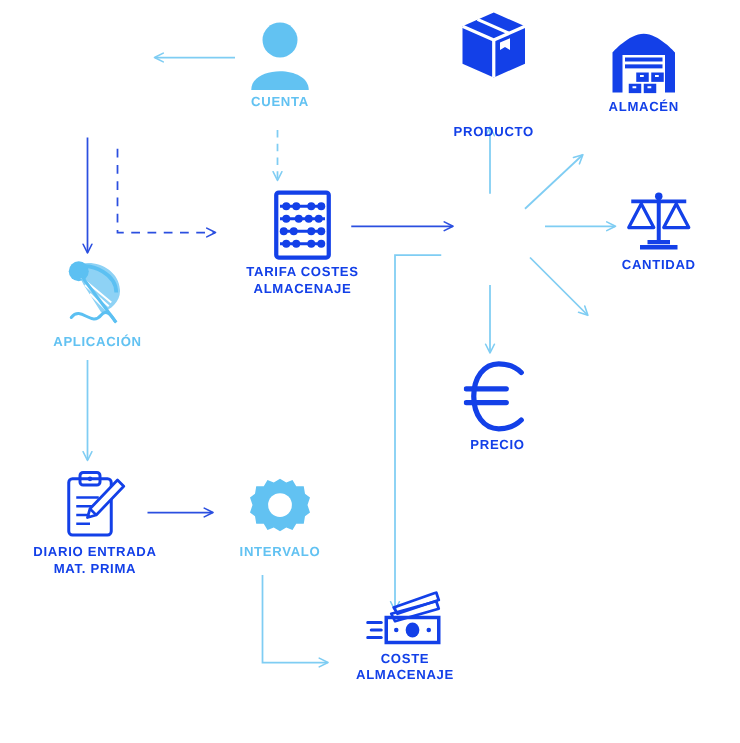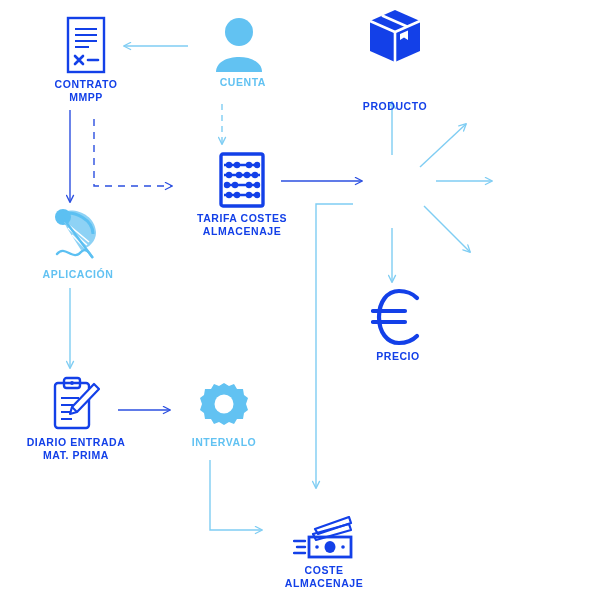--- a/index.html
+++ b/index.html
@@ -73,37 +73,22 @@
 
     <path d="M353,204 L316,204 L316,488" fill="none" stroke="#7fcdf3" stroke-width="1.4" marker-end="url(#ahL)"></path>
 
     <path d="M70,288 L70,368" fill="none" stroke="#7fcdf3" stroke-width="1.4" marker-end="url(#ahL)"></path>
 
     <path d="M118,410 L170,410" fill="none" stroke="#2b4fe0" stroke-width="1.4" marker-end="url(#ahD)"></path>
 
     <path d="M210,460 L210,530 L262,530" fill="none" stroke="#7fcdf3" stroke-width="1.4" marker-end="url(#ahL)"></path>
   </svg>
 
-  <div class="node dark" style="left:46px;top:16px;width:80px;">
-    <span class="ico">
-      <svg width="46" height="58" viewBox="0 0 46 58">
-        <rect x="5" y="2" width="36" height="54" fill="none" stroke="#1340e8" stroke-width="2.4"></rect>
-        <line x1="12" y1="13" x2="34" y2="13" stroke="#1340e8" stroke-width="2"></line>
-        <line x1="12" y1="19" x2="34" y2="19" stroke="#1340e8" stroke-width="2"></line>
-        <line x1="12" y1="25" x2="34" y2="25" stroke="#1340e8" stroke-width="2"></line>
-        <line x1="12" y1="31" x2="26" y2="31" stroke="#1340e8" stroke-width="2"></line>
-        <path d="M12,40 L20,48 M20,40 L12,48" stroke="#1340e8" stroke-width="2.6" stroke-linecap="round"></path>
-        <line x1="25" y1="44" x2="35" y2="44" stroke="#1340e8" stroke-width="2.6" stroke-linecap="round"></line>
-      </svg>
-    </span>
-    <span class="lbl">CONTRATO
-MMPP</span>
-  </div>
-
-  <div class="node light" style="left:182px;top:16px;width:84px;align-items:flex-end;">
+
+  <div class="node light" style="left:182px;top:16px;width:84px;">
     <span class="ico">
       <svg width="54" height="56" viewBox="0 0 54 56">
         <circle cx="27" cy="16" r="14" fill="#62c2f2"></circle>
         <path d="M4,56 C4,36 50,36 50,56 Z" fill="#62c2f2"></path>
       </svg>
     </span>
     <span class="lbl">CUENTA</span>
   </div>
 
   <div class="node dark" style="left:350px;top:8px;width:90px;gap:32px;">
@@ -112,20 +97,38 @@
         <path d="M28,2 L53,13 L53,43 L28,54 L3,43 L3,13 Z" fill="#1340e8"></path>
         <path d="M3,13 L28,24 L53,13" fill="none" stroke="#ffffff" stroke-width="2.6" stroke-linejoin="round"></path>
         <path d="M28,24 L28,54" fill="none" stroke="#ffffff" stroke-width="2.6"></path>
         <path d="M15,7.5 L40,18.5" fill="none" stroke="#ffffff" stroke-width="2.6"></path>
         <path d="M33,26 L41,22.6 L41,32 L37,29.5 L33,32 Z" fill="#ffffff"></path>
       </svg>
     </span>
     <span class="lbl">PRODUCTO</span>
   </div>
 
+  <div class="node dark" style="left:468px;top:24px;width:94px;">
+    <span class="ico">
+      <svg width="56" height="52" viewBox="0 0 56 52">
+        <path d="M3,18 C3,18 16,3 28,3 C40,3 53,18 53,18 L53,50 L45,50 L45,20 L11,20 L11,50 L3,50 Z" fill="#1340e8"></path>
+        <rect x="13" y="22" width="30" height="3.2" fill="#1340e8"></rect>
+        <rect x="13" y="27.5" width="30" height="3.2" fill="#1340e8"></rect>
+        <rect x="22" y="34" width="10" height="7.5" fill="#1340e8"></rect>
+        <rect x="34" y="34" width="10" height="7.5" fill="#1340e8"></rect>
+        <rect x="16" y="43" width="10" height="7.5" fill="#1340e8"></rect>
+        <rect x="28" y="43" width="10" height="7.5" fill="#1340e8"></rect>
+        <rect x="25" y="36" width="3" height="1.6" fill="#ffffff"></rect>
+        <rect x="37" y="36" width="3" height="1.6" fill="#ffffff"></rect>
+        <rect x="19" y="45" width="3" height="1.6" fill="#ffffff"></rect>
+        <rect x="31" y="45" width="3" height="1.6" fill="#ffffff"></rect>
+      </svg>
+    </span>
+    <span class="lbl">ALMACÉN</span>
+  </div>
 
   <div class="node dark" style="left:176px;top:152px;width:100px;margin-left:16px;">
     <span class="ico">
       <svg width="48" height="56" viewBox="0 0 48 56">
         <rect x="3" y="2" width="42" height="52" rx="2" fill="none" stroke="#1340e8" stroke-width="3.4"></rect>
         <line x1="6" y1="13" x2="42" y2="13" stroke="#1340e8" stroke-width="2.4"></line>
         <line x1="6" y1="23" x2="42" y2="23" stroke="#1340e8" stroke-width="2.4"></line>
         <line x1="6" y1="33" x2="42" y2="33" stroke="#1340e8" stroke-width="2.4"></line>
         <line x1="6" y1="43" x2="42" y2="43" stroke="#1340e8" stroke-width="2.4"></line>
         <g fill="#1340e8">
@@ -146,20 +149,34 @@
           <circle cx="31" cy="43" r="3.2"></circle>
             <circle cx="39" cy="43" r="3.2"></circle>
         </g>
       </svg>
     </span>
     <span class="lbl">TARIFA COSTES
 ALMACENAJE</span>
   </div>
 
 
+  <div class="node dark" style="left:480px;top:152px;width:94px;">
+    <span class="ico">
+      <svg width="56" height="50" viewBox="0 0 56 50">
+        <circle cx="28" cy="5" r="3" fill="#1340e8"></circle>
+        <rect x="26.4" y="6" width="3.2" height="36" fill="#1340e8"></rect>
+        <line x1="6" y1="9" x2="50" y2="9" stroke="#1340e8" stroke-width="3"></line>
+        <path d="M14,11 L4,30 L24,30 Z" fill="none" stroke="#1340e8" stroke-width="2.6" stroke-linejoin="round"></path>
+        <path d="M42,11 L32,30 L52,30 Z" fill="none" stroke="#1340e8" stroke-width="2.6" stroke-linejoin="round"></path>
+        <rect x="19" y="40" width="18" height="3.4" fill="#1340e8"></rect>
+        <rect x="13" y="44" width="30" height="3.6" fill="#1340e8"></rect>
+      </svg>
+    </span>
+    <span class="lbl">CANTIDAD</span>
+  </div>
 
   <div class="node light" style="left:30px;top:208px;width:96px;">
     <span class="ico">
       <svg width="54" height="56" viewBox="0 0 54 56">
         <path d="M9,5 C22,-2 44,6 45,24 C45.5,33 38,40 30,42 L16,20 C13,14 10,9 9,5 Z" fill="#8ed2f5"></path>
         <circle cx="12" cy="9" r="8" fill="#5cc0f2"></circle>
         <path d="M10,6 C24,2 42,12 42,26" fill="none" stroke="#5cc0f2" stroke-width="3"></path>
         <path d="M14,14 L38,34 M17,20 L36,37 M21,27 L34,40" fill="none" stroke="#ffffff" stroke-width="1.6"></path>
         <path d="M12,10 L42,50" fill="none" stroke="#5cc0f2" stroke-width="2.4"></path>
         <path d="M6,46 C14,36 22,54 30,44 C34,39 38,44 41,49" fill="none" stroke="#5cc0f2" stroke-width="2.4" stroke-linecap="round"></path>
@@ -201,21 +218,21 @@
   <div class="node light" style="left:176px;top:382px;width:96px;">
     <span class="ico">
       <svg width="50" height="50" viewBox="0 0 50 50">
         <path d="M25,1 L30,4 L35,2 L38,7 L44,7 L45,13 L49,16 L47,22 L49,28 L45,31 L44,37 L38,37 L35,42 L30,40 L25,43 L20,40 L15,42 L12,37 L6,37 L5,31 L1,28 L3,22 L1,16 L5,13 L6,7 L12,7 L15,2 L20,4 Z" fill="#62c2f2"></path>
         <circle cx="25" cy="22" r="9.5" fill="#ffffff"></circle>
       </svg>
     </span>
     <span class="lbl">INTERVALO</span>
   </div>
 
-  <div class="node dark" style="left:266px;top:516px;width:116px;justify-content:flex-end;">
+  <div class="node dark" style="left:266px;top:473px;width:116px;justify-content:flex-end;">
     <span class="ico">
       <svg width="62" height="44" viewBox="0 0 62 44">
         <path d="M22,13 L56,1 L58,7 L25,18 Z" fill="none" stroke="#1340e8" stroke-width="2.2" stroke-linejoin="round"></path>
         <path d="M20,18 L56,8 L58,14 L23,24 Z" fill="none" stroke="#1340e8" stroke-width="2.2" stroke-linejoin="round"></path>
         <rect x="16" y="21" width="42" height="20" fill="none" stroke="#1340e8" stroke-width="2.8"></rect>
         <ellipse cx="37" cy="31" rx="5.5" ry="6" fill="#1340e8"></ellipse>
         <circle cx="24" cy="31" r="1.8" fill="#1340e8"></circle>
         <circle cx="50" cy="31" r="1.8" fill="#1340e8"></circle>
         <line x1="1" y1="25" x2="12" y2="25" stroke="#1340e8" stroke-width="2.4" stroke-linecap="round"></line>
         <line x1="4" y1="31" x2="12" y2="31" stroke="#1340e8" stroke-width="2.4" stroke-linecap="round"></line>

